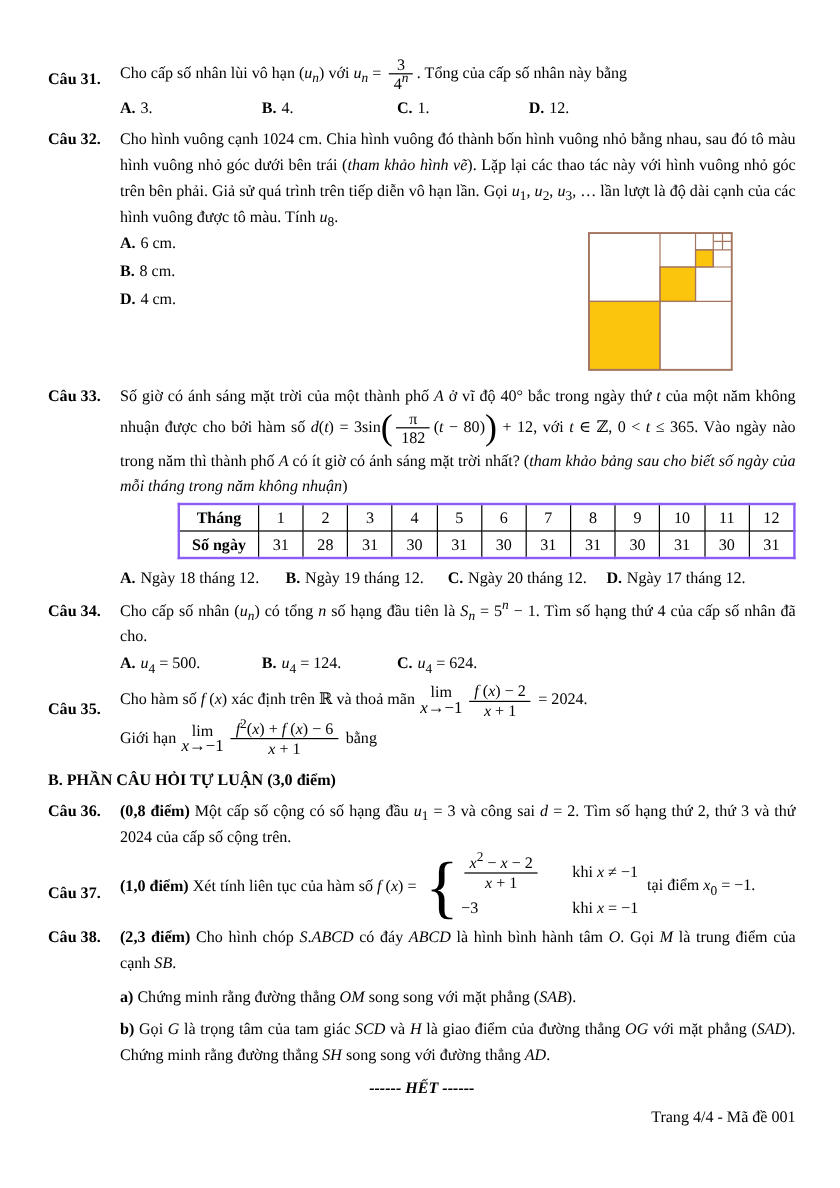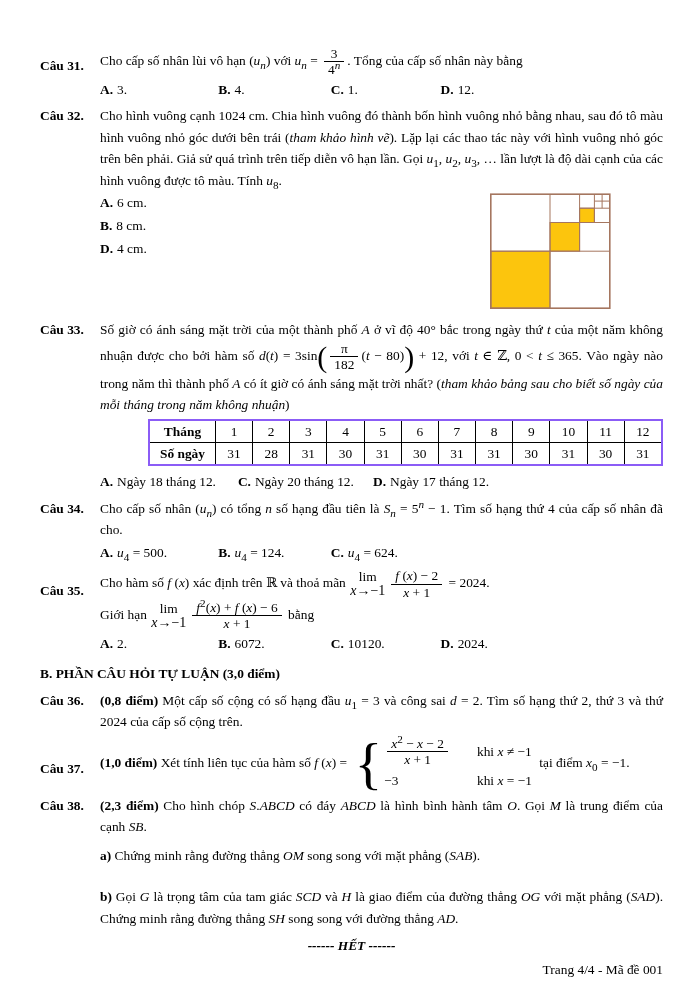--- a/index.html
+++ b/index.html
@@ -138,20 +138,21 @@
         <td>31</td>
         <td>30</td>
         <td>31</td>
         <td>30</td>
         <td>31</td>
       </tr>
     </tbody>
       </table>
     <div class="opts4w">
       <span class="opt"><b>A.</b><span>Ngày 18 tháng 12.</span></span>
+      <span class="opt"><b>B.</b><span>Ngày 19 tháng 12.</span></span>
       <span class="opt"><b>C.</b><span>Ngày 20 tháng 12.</span></span>
       <span class="opt"><b>D.</b><span>Ngày 17 tháng 12.</span></span>
     </div>
   </div>
 </div>
 
 <div class="q">
   <div class="q-label">Câu 34.</div>
   <div class="q-body">
     <div class="para">Cho cấp số nhân (<i>u<sub>n</sub></i>) có tổng <i>n</i> số hạng đầu tiên là <i>S<sub>n</sub></i> = 5<sup><i>n</i></sup> − 1. Tìm số hạng thứ 4 của cấp số nhân đã cho.</div>
@@ -168,26 +169,20 @@
   <div class="q-body">
     <div>
       <span>Cho hàm số <i>f</i> (<i>x</i>) xác định trên ℝ và thoả mãn</span>
       <span class="lim"><span class="a">lim</span><span class="b"><i>x</i>→−1</span></span><span class="frac"><span class="num"><i>f</i> (<i>x</i>) − 2</span><span class="den"><i>x</i> + 1</span></span>
       <span>= 2024.</span>
     </div>
     <div>
       <span>Giới hạn</span>
       <span class="lim"><span class="a">lim</span><span class="b"><i>x</i>→−1</span></span><span class="frac"><span class="num"><i>f</i><sup>2</sup>(<i>x</i>) + <i>f</i> (<i>x</i>) − 6</span><span class="den"><i>x</i> + 1</span></span>
       <span>bằng</span>
-    </div>
-    <div class="opts4">
-      <span class="opt"><b>A.</b><span>2.</span></span>
-      <span class="opt"><b>B.</b><span>6072.</span></span>
-      <span class="opt"><b>C.</b><span>10120.</span></span>
-      <span class="opt"><b>D.</b><span>2024.</span></span>
     </div>
   </div>
 </div>
 
 <div class="section-head">B. PHẦN CÂU HỎI TỰ LUẬN (3,0 điểm)</div>
 
 <div class="q">
   <div class="q-label">Câu 36.</div>
   <div class="q-body">
     <div class="para"><b>(0,8 điểm)</b> Một cấp số cộng có số hạng đầu <i>u</i><sub>1</sub> = 3 và công sai <i>d</i> = 2. Tìm số hạng thứ 2, thứ 3 và thứ 2024 của cấp số cộng trên.</div>
@@ -214,18 +209,18 @@
       <span>tại điểm <i>x</i><sub>0</sub> = −1.</span>
     </div>
   </div>
 </div>
 
 <div class="q">
   <div class="q-label">Câu 38.</div>
   <div class="q-body">
     <div class="para"><b>(2,3 điểm)</b> Cho hình chóp <i>S</i>.<i>ABCD</i> có đáy <i>ABCD</i> là hình bình hành tâm <i>O</i>. Gọi <i>M</i> là trung điểm của cạnh <i>SB</i>.</div>
     <div class="para" style="margin-top:7px;"><b>a)</b> Chứng minh rằng đường thẳng <i>OM</i> song song với mặt phẳng (<i>SAB</i>).</div>
-    <div class="para" style="margin-top:20px;"><b>b)</b> Gọi <i>G</i> là trọng tâm của tam giác <i>SCD</i> và <i>H</i> là giao điểm của đường thẳng <i>OG</i> với mặt phẳng (<i>SAD</i>). Chứng minh rằng đường thẳng <i>SH</i> song song với đường thẳng <i>AD</i>.</div>
+    <div class="para" style="margin-top:5px;"><b>b)</b> Gọi <i>G</i> là trọng tâm của tam giác <i>SCD</i> và <i>H</i> là giao điểm của đường thẳng <i>OG</i> với mặt phẳng (<i>SAD</i>). Chứng minh rằng đường thẳng <i>SH</i> song song với đường thẳng <i>AD</i>.</div>
   </div>
 </div>
 
 <div class="end-mark">------ HẾT ------</div>
 <div class="page-info">Trang 4/4 - Mã đề 001</div>
 
 </body></html>

